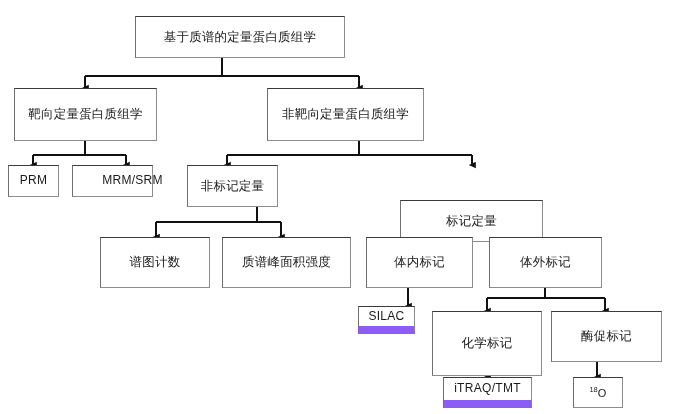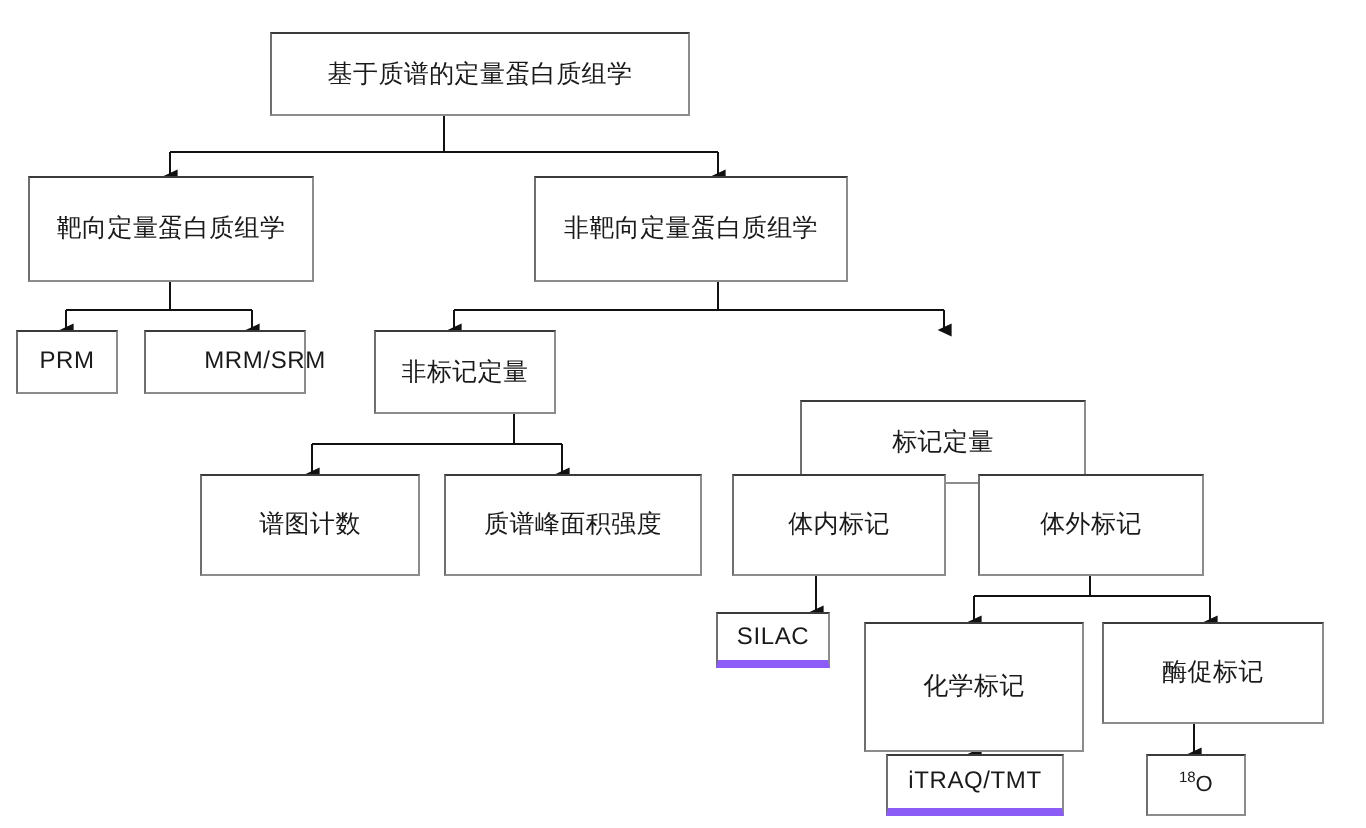--- a/index.html
+++ b/index.html
@@ -32,21 +32,21 @@
     letter-spacing: 0.2px;
     white-space: nowrap;
   }
   .node .cap {
     display: block;
     padding: 0 3px;
   }
   .cn { font-size: 12.5px; }
   .en { font-size: 12px; letter-spacing: 0.3px; }
   .sm { font-size: 11px; }
-  .shadow-bot { border-bottom: 4px solid #8b5cf6; }
+  .shadow-bot { border-bottom: 8px solid #8b5cf6; }
   svg.wires {
     position: absolute;
     left: 0;
     top: 0;
     width: 683px;
     height: 414px;
     pointer-events: none;
   }
   sup.iso {
     font-size: 7.5px;

